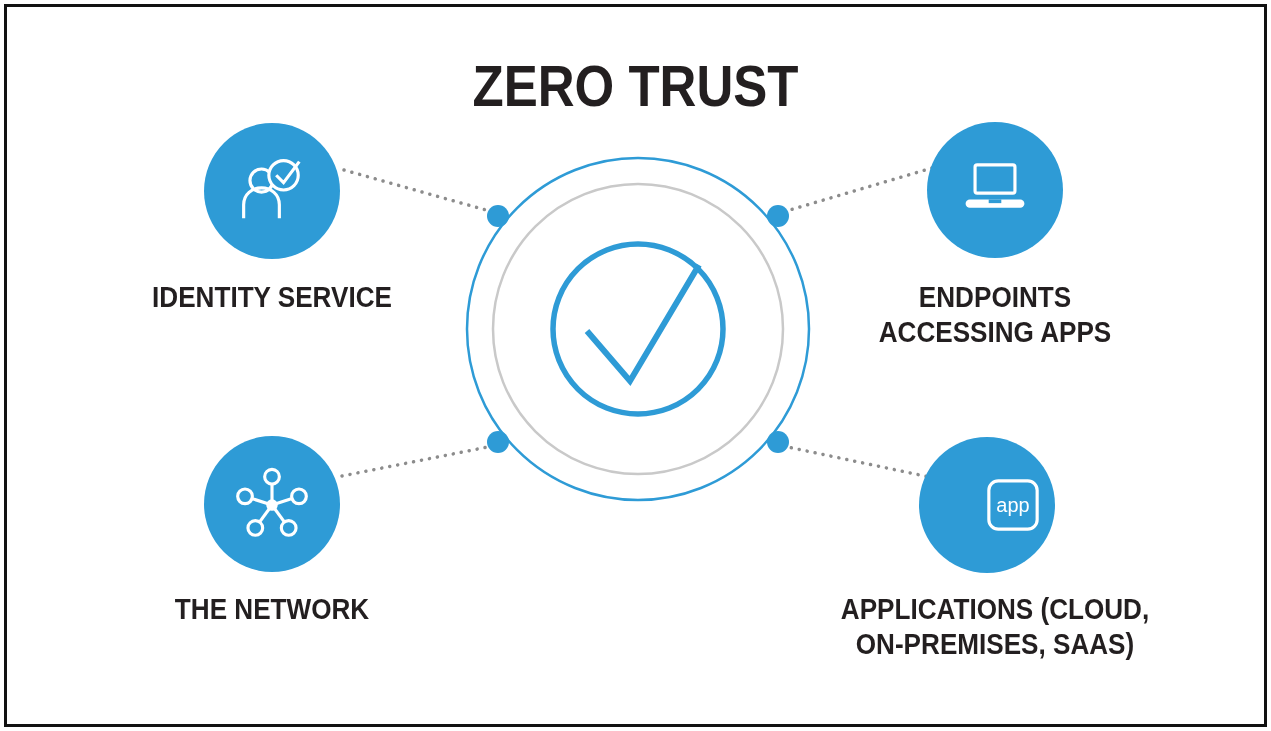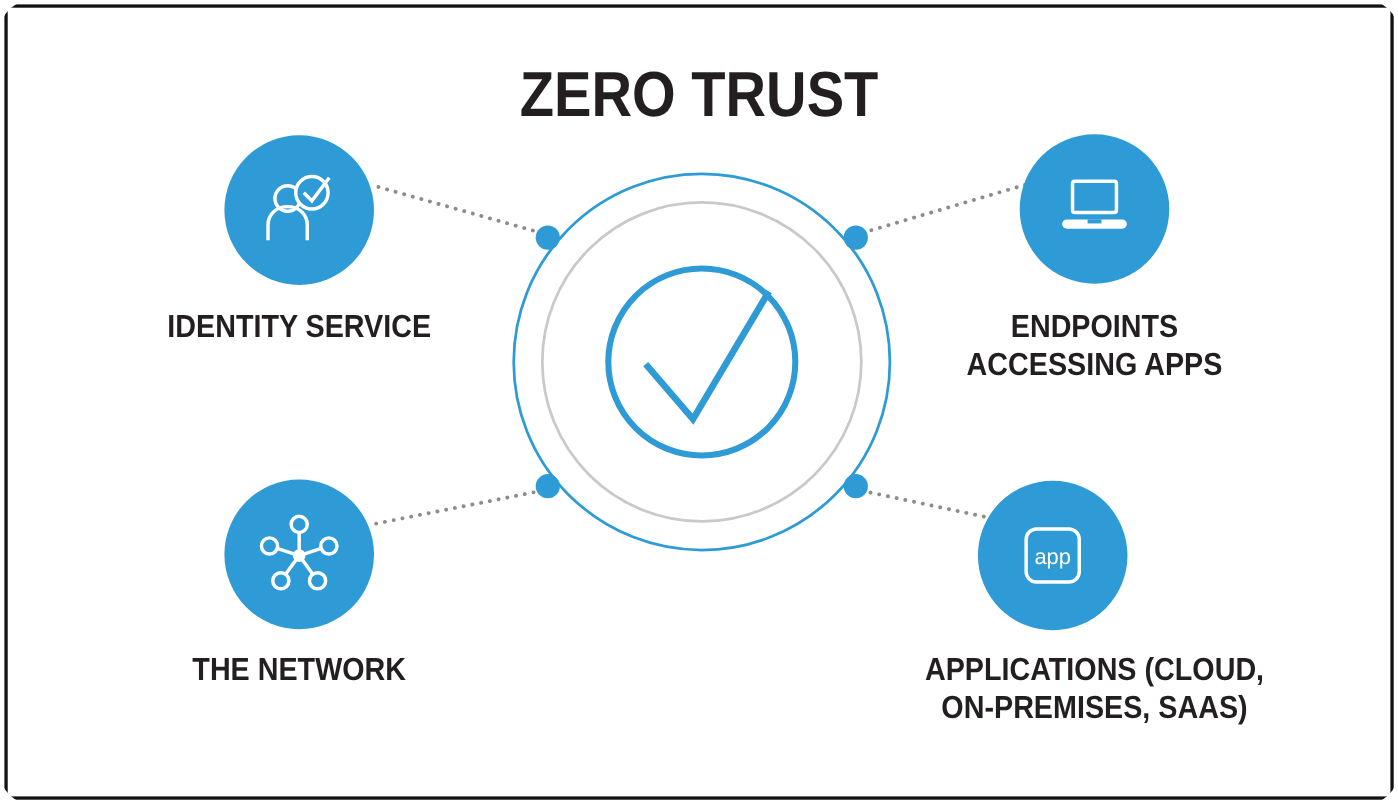--- a/index.html
+++ b/index.html
@@ -2,21 +2,20 @@
 <html><head>
 <meta charset="utf-8">
 <style>
   html,body{margin:0;padding:0;background:#ffffff;}
   .canvas{
     position:relative;
     width:1271px;height:731px;
     background:#ffffff;
     overflow:hidden;
     font-family:"Liberation Sans", sans-serif;
-    border-radius:29px;
   }
   .frame{
     position:absolute; inset:4px;
     border:3px solid #111111;
     pointer-events:none;
   }
   .title{
     position:absolute; left:0; right:0; top:52px;
     text-align:center;
     font-size:58px; font-weight:700; color:#231f20;
@@ -33,21 +32,21 @@
     position:absolute;
     text-align:center;
     font-size:29px;font-weight:700;color:#231f20;
     line-height:35px;
     transform:scaleX(0.9); transform-origin:50% 50%;
     white-space:nowrap;
   }
   #node-identity   {left:204px; top:123px;}
   #node-endpoints  {left:927px; top:122px;}
   #node-network    {left:204px; top:436px;}
-  #node-apps       {left:889px; top:437px;}
+  #node-apps       {left:919px; top:437px;justify-content:flex-end;}
 
   #label-identity  {left:92px;  width:360px; top:280px;}
   #label-endpoints {left:815px; width:360px; top:280px;}
   #label-network   {left:92px;  width:360px; top:592px;}
   #label-apps      {left:795px; width:400px; top:592px;}
 
   svg.overlay{position:absolute;left:0;top:0;}
   .icon-svg{display:block;}
 </style>
 </head>

